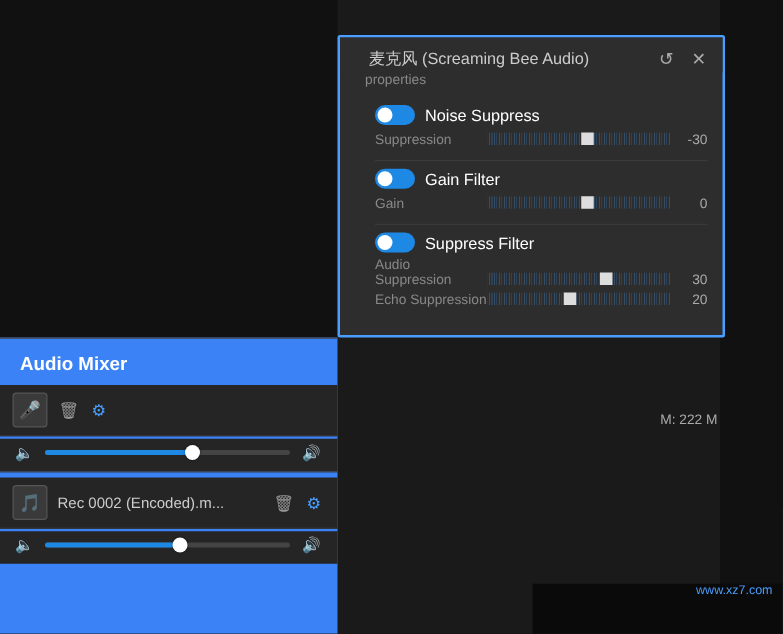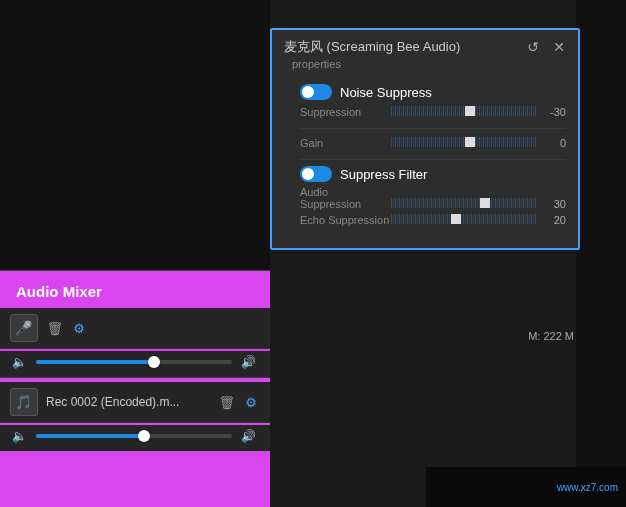--- a/index.html
+++ b/index.html
@@ -12,21 +12,21 @@
       position: relative;
     }
 
     
     .audio-mixer-panel {
       position: absolute;
       left: 0;
       top: 270px;
       width: 270px;
       bottom: 0;
-      background: #d946ef;
+      background: #3b82f6;
       border-top: 1px solid #444;
     }
 
     .audio-mixer-title {
       color: #ffffff;
       font-size: 15px;
       font-weight: 600;
       padding: 12px 16px 8px 16px;
     }
 
@@ -131,21 +131,21 @@
       background: #2d2d2d;
       border: 2px solid #4a9eff;
       border-radius: 2px;
       z-index: 10;
     }
 
     .dialog-titlebar {
       display: flex;
       align-items: center;
       justify-content: space-between;
-      padding: 8px 10px 2px 12px;
+      padding: 8px 10px 2px 23px;
       background: #2d2d2d;
     }
 
     .dialog-title {
       color: #cccccc;
       font-size: 13px;
       font-weight: 500;
     }
 
     .dialog-subtitle {
@@ -313,21 +313,20 @@
 
     
     .watermark-area {
       position: absolute;
       bottom: 0;
       right: 0;
       width: 200px;
       height: 40px;
       background: #0a0a0a;
       display: flex;
-      align-items: center;
       justify-content: flex-end;
       padding-right: 8px;
     }
 
     .watermark-text {
       color: #4a9eff;
       font-size: 10px;
     }
 
     
@@ -419,20 +418,26 @@
             <div class="slider-thumb-param" style="left: calc(55% - 5px);"></div>
           </div>
         </div>
         <div class="param-value">-30</div>
       </div>
     </div>
 
     <div class="divider-line"></div>
 
     <div class="filter-section">
+      <div class="filter-header">
+        <div class="toggle">
+          <div class="toggle-thumb"></div>
+        </div>
+        <div class="filter-title">Gain Filter</div>
+      </div>
       <div class="filter-param-row">
         <div class="param-label">Gain</div>
         <div class="param-slider-container">
           <div class="param-slider-track">
             <div class="waveform-bg"></div>
             <div class="slider-thumb-param" style="left: calc(55% - 5px);"></div>
           </div>
         </div>
         <div class="param-value">0</div>
       </div>

